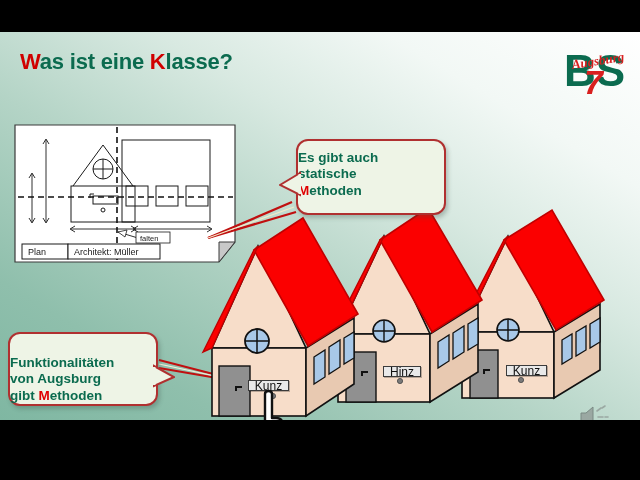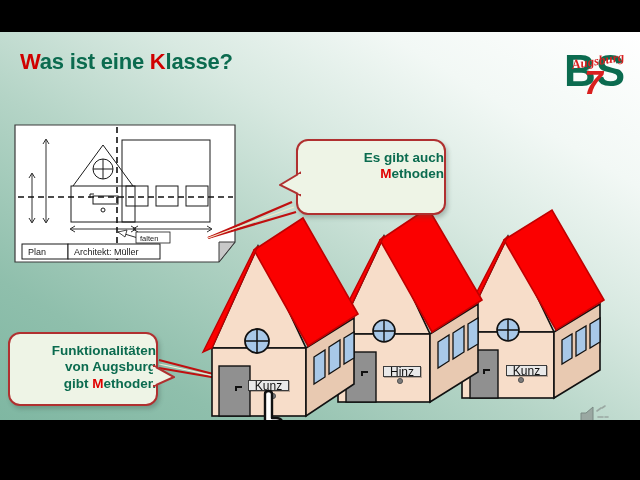--- a/index.html
+++ b/index.html
@@ -34,36 +34,36 @@
   #plan { position:absolute; left:14px; top:92px; width:222px; height:140px; }
 
   
   .bubble {
     position:absolute;
     background:#eef4e6;
     border:2px solid #b03030;
     border-radius:12px;
     color:#0b6b4f;
     font-weight:bold;
-    text-align:right;
+    text-align:left;
     line-height:1.22;
     box-shadow:2px 3px 4px rgba(60,80,70,0.30);
   }
   .bubble .r { color:#e00000; }
 
   #bubble-static {
     left:296px; top:107px; width:150px; height:76px;
     font-size:13.5px; padding-top:9px;
   }
   #bubble-static .tail {
     position:absolute; left:-19px; top:30px; width:22px; height:26px;
   }
   #bubble-left {
     left:8px; top:300px; width:150px; height:74px;
-    font-size:13.5px; padding-top:9px;
+    font-size:13.5px; padding-top:21px;
   }
   #bubble-left .tail {
     position:absolute; right:-19px; top:30px; width:22px; height:24px;
   }
 
   
   #conn { position:absolute; left:0; top:0; width:640px; height:388px;
           pointer-events:none; }
 
   
@@ -240,20 +240,21 @@
 
     <svg id="hand" viewBox="0 0 46 64">
       <path d="M16,6 C16,2 23,2 23,6 L23,30 L27,30 C31,30 33,32 34,35
                L38,45 C40,50 39,56 35,60 L32,63 L13,63 L10,56
                C7,50 5,44 5,38 C5,33 9,32 11,35 L14,41 L16,41 Z" fill="#ffffff" stroke="#111" stroke-width="2.4" stroke-linejoin="round"></path>
     </svg>
 
     <div class="bubble" id="bubble-static">
       <div>
           <div><span>Es gibt auch</span></div>
+          <div><span>statische</span></div>
           <div><span class="r">M</span><span>ethoden</span></div>
         </div>
       <svg class="tail" viewBox="0 0 22 26">
         <path d="M21,2 L1,14 L21,24 Z" fill="#eef4e6" stroke="#b03030" stroke-width="2"></path>
         <path d="M21,3 V23" stroke="#eef4e6" stroke-width="3"></path>
       </svg>
     </div>
 
     <div class="bubble" id="bubble-left">
       <div>

